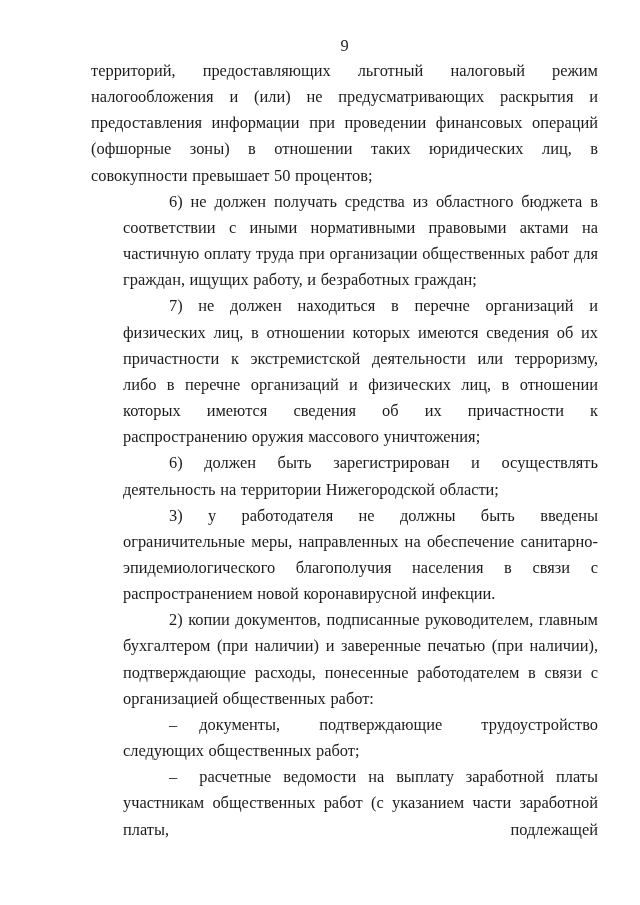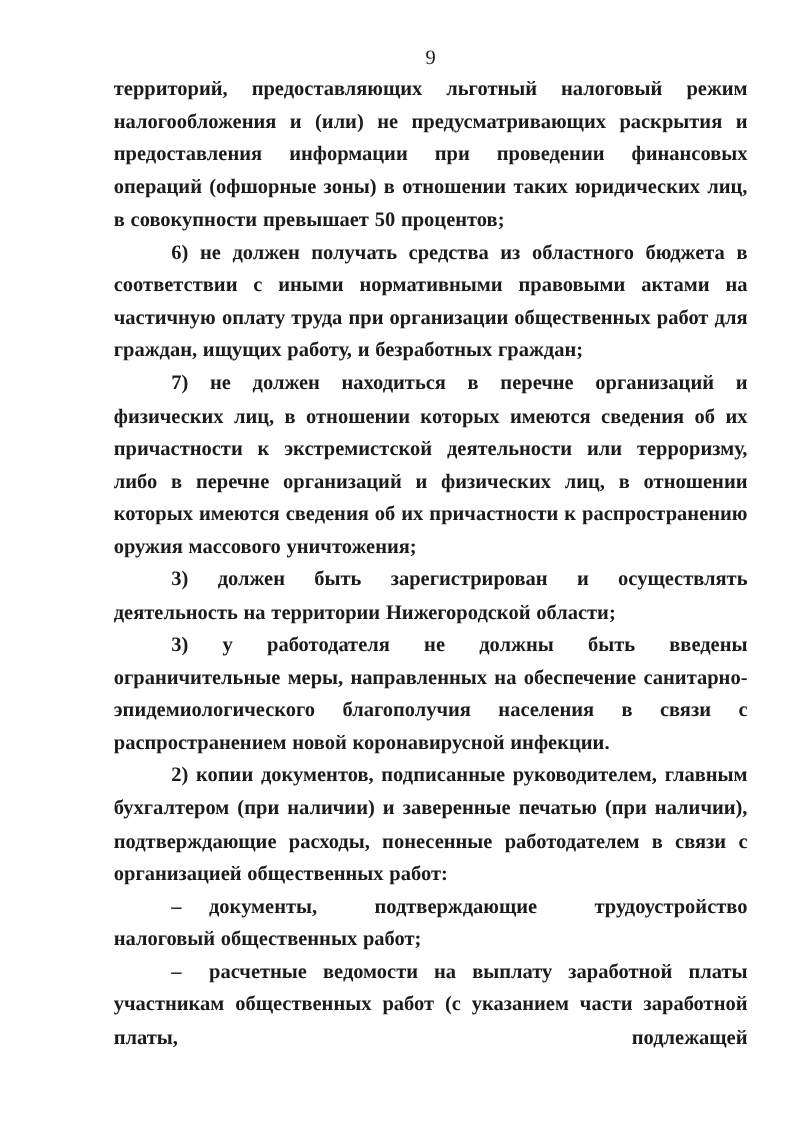--- a/index.html
+++ b/index.html
@@ -31,41 +31,41 @@
     top: 58px;
     left: 91px;
     width: 507px;
   }
   .para {
     margin: 0;
     font-size: 16.4px;
     line-height: 26.15px;
     text-align: justify;
     word-spacing: 0.5px;
-    font-weight: bold;
   }
   .para.indent {
     text-indent: 46px;
+    margin-left: 32px;
   }
   .para.justify-last {
     text-align-last: justify;
   }
   .tab-spacer {
     display: inline-block;
     width: 22px;
   }
 </style>
 </head>
 <body>
 
 <div class="page">
   <div class="page-number">9</div>
   <div class="document-body">
       <p class="para"><span>территорий, предоставляющих льготный налоговый режим налогообложения и (или) не предусматривающих раскрытия и предоставления информации при проведении финансовых операций (офшорные зоны) в отношении таких юридических лиц, в совокупности превышает 50 процентов;</span></p>
       <p class="para indent"><span>6) не должен получать средства из областного бюджета в соответствии с иными нормативными правовыми актами на частичную оплату труда при организации общественных работ для граждан, ищущих работу, и безработных граждан;</span></p>
       <p class="para indent"><span>7) не должен находиться в перечне организаций и физических лиц, в отношении которых имеются сведения об их причастности к экстремистской деятельности или терроризму, либо в перечне организаций и физических лиц, в отношении которых имеются сведения об их причастности к распространению оружия массового уничтожения;</span></p>
-      <p class="para indent"><span>3) должен быть зарегистрирован и осуществлять деятельность на территории Нижегородской области;</span></p>
+      <p class="para indent"><span>6) должен быть зарегистрирован и осуществлять деятельность на территории Нижегородской области;</span></p>
       <p class="para indent"><span>3) у работодателя не должны быть введены ограничительные меры, направленных на обеспечение санитарно-эпидемиологического благополучия населения в связи с распространением новой коронавирусной инфекции.</span></p>
       <p class="para indent"><span>2) копии документов, подписанные руководителем, главным бухгалтером (при наличии) и заверенные печатью (при наличии), подтверждающие расходы, понесенные работодателем в связи с организацией общественных работ:</span></p>
-      <p class="para indent"><span>–</span><span class="tab-spacer"></span><span>документы, подтверждающие трудоустройство налоговый общественных работ;</span></p>
+      <p class="para indent"><span>–</span><span class="tab-spacer"></span><span>документы, подтверждающие трудоустройство следующих общественных работ;</span></p>
       <p class="para indent justify-last"><span>–</span><span class="tab-spacer"></span><span>расчетные ведомости на выплату заработной платы участникам общественных работ (с указанием части заработной платы, подлежащей</span></p>
     </div>
 </div>
 
 </body></html>

